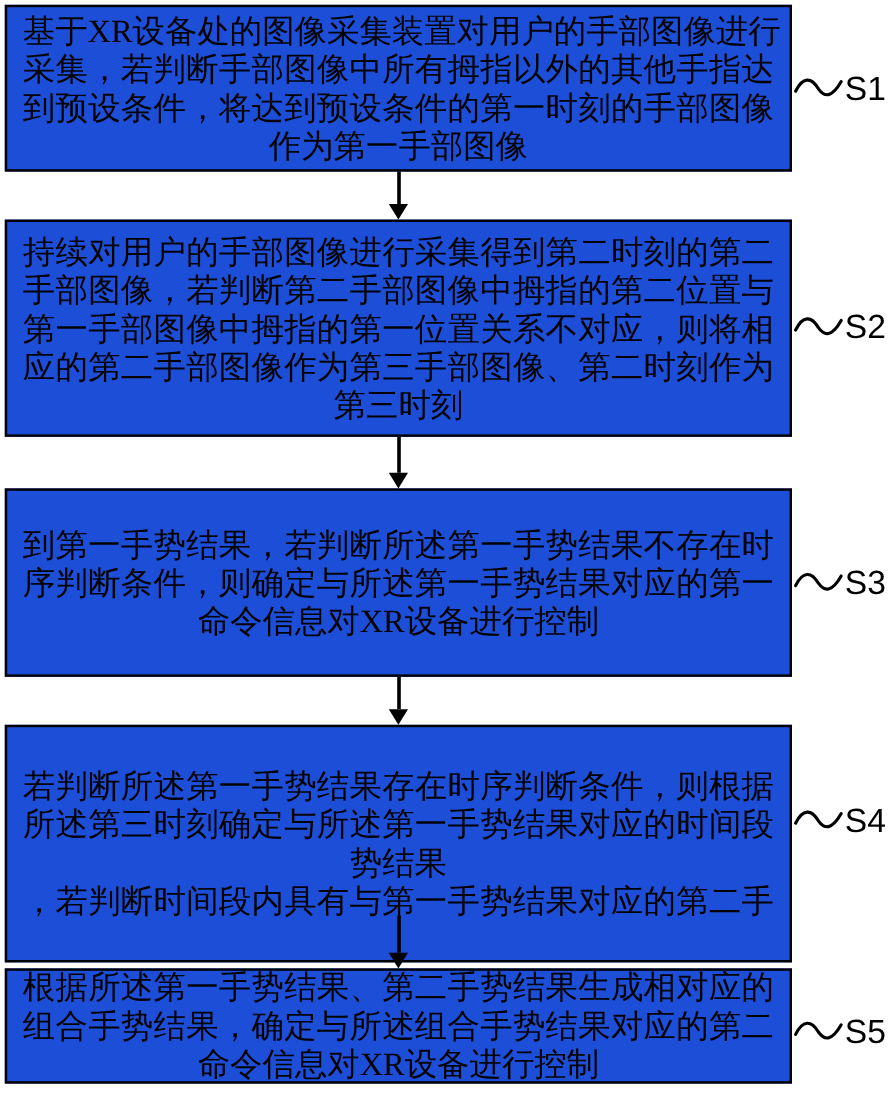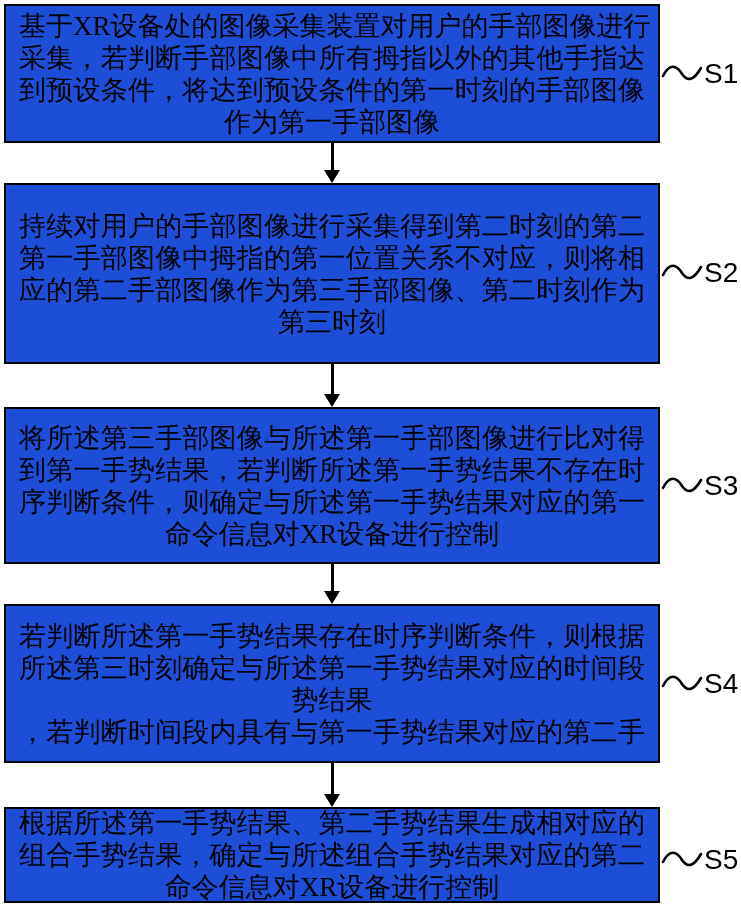--- a/index.html
+++ b/index.html
@@ -92,55 +92,55 @@
     <span class="step-id">S1</span>
   </div>
 
   <div class="arrow" style="top:143px;height:40px">
     <div class="arrow-line"></div>
     <div class="arrow-head"></div>
   </div>
 
   <div class="box" style="top:183px;height:181px">
     <div class="line">持续对用户的手部图像进行采集得到第二时刻的第二</div>
+    <div class="line">手部图像，若判断第二手部图像中拇指的第二位置与</div>
     <div class="line">第一手部图像中拇指的第一位置关系不对应，则将相</div>
     <div class="line">应的第二手部图像作为第三手部图像、第二时刻作为</div>
     <div class="line last">第三时刻</div>
   </div>
   <div class="step-label" style="top:259px">
     <svg class="tilde" width="42" height="26" viewBox="0 0 42 26">
       <path d="M2,15 C8,3 15,3 21,13 C26,20 32,21 40,7" fill="none" stroke="#000000" stroke-width="2.6" stroke-linecap="round"></path>
     </svg>
     <span class="step-id">S2</span>
   </div>
 
   <div class="arrow" style="top:364px;height:43px">
     <div class="arrow-line"></div>
     <div class="arrow-head"></div>
   </div>
 
   <div class="box" style="top:407px;height:157px">
-    <div class="line">将所述第三手部图像与所述第一手部图像进行比对得</div>
     <div class="line">到第一手势结果，若判断所述第一手势结果不存在时</div>
     <div class="line">序判断条件，则确定与所述第一手势结果对应的第一</div>
     <div class="line last">命令信息对XR设备进行控制</div>
   </div>
   <div class="step-label" style="top:472px">
     <svg class="tilde" width="42" height="26" viewBox="0 0 42 26">
       <path d="M2,15 C8,3 15,3 21,13 C26,20 32,21 40,7" fill="none" stroke="#000000" stroke-width="2.6" stroke-linecap="round"></path>
     </svg>
     <span class="step-id">S3</span>
   </div>
 
   <div class="arrow" style="top:564px;height:40px">
     <div class="arrow-line"></div>
     <div class="arrow-head"></div>
   </div>
 
-  <div class="box" style="top:604px;height:159px">
+  <div class="box" style="top:604px;height:198px">
     <div class="line">若判断所述第一手势结果存在时序判断条件，则根据</div>
     <div class="line">所述第三时刻确定与所述第一手势结果对应的时间段</div>
     <div class="line last">势结果</div>
     <div class="line">，若判断时间段内具有与第一手势结果对应的第二手</div>
   </div>
   <div class="step-label" style="top:670px">
     <svg class="tilde" width="42" height="26" viewBox="0 0 42 26">
       <path d="M2,15 C8,3 15,3 21,13 C26,20 32,21 40,7" fill="none" stroke="#000000" stroke-width="2.6" stroke-linecap="round"></path>
     </svg>
     <span class="step-id">S4</span>

